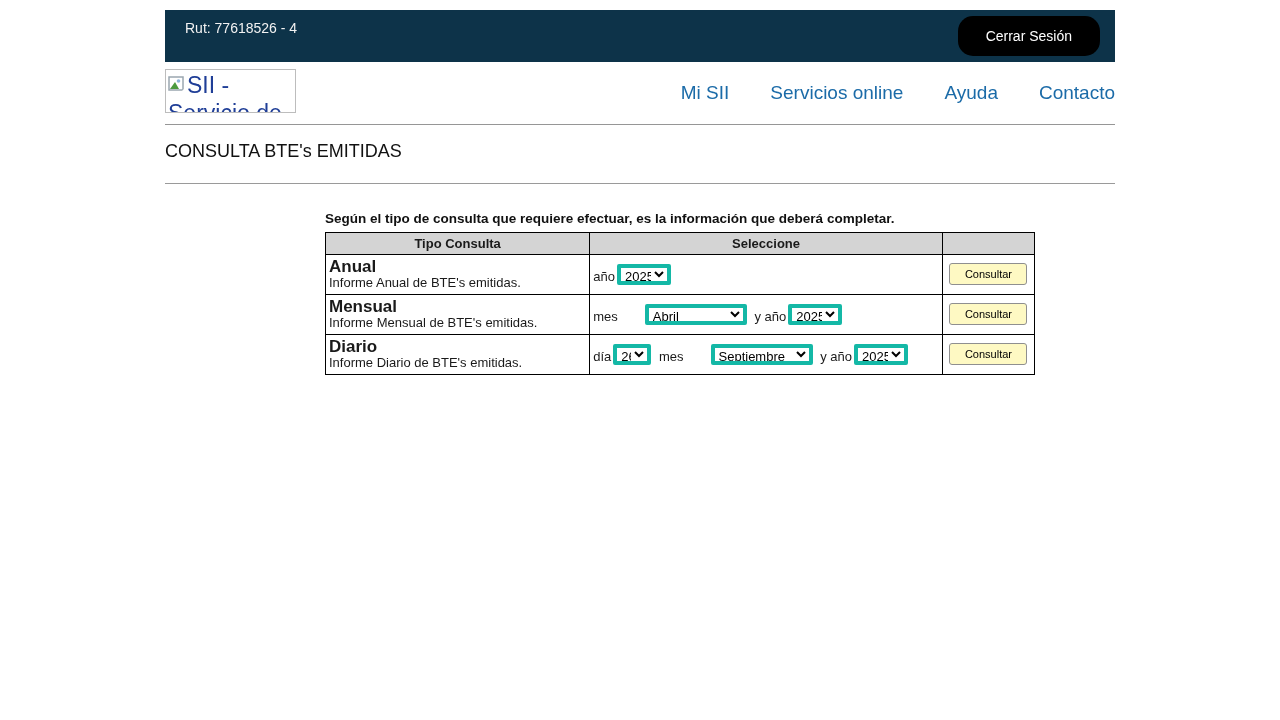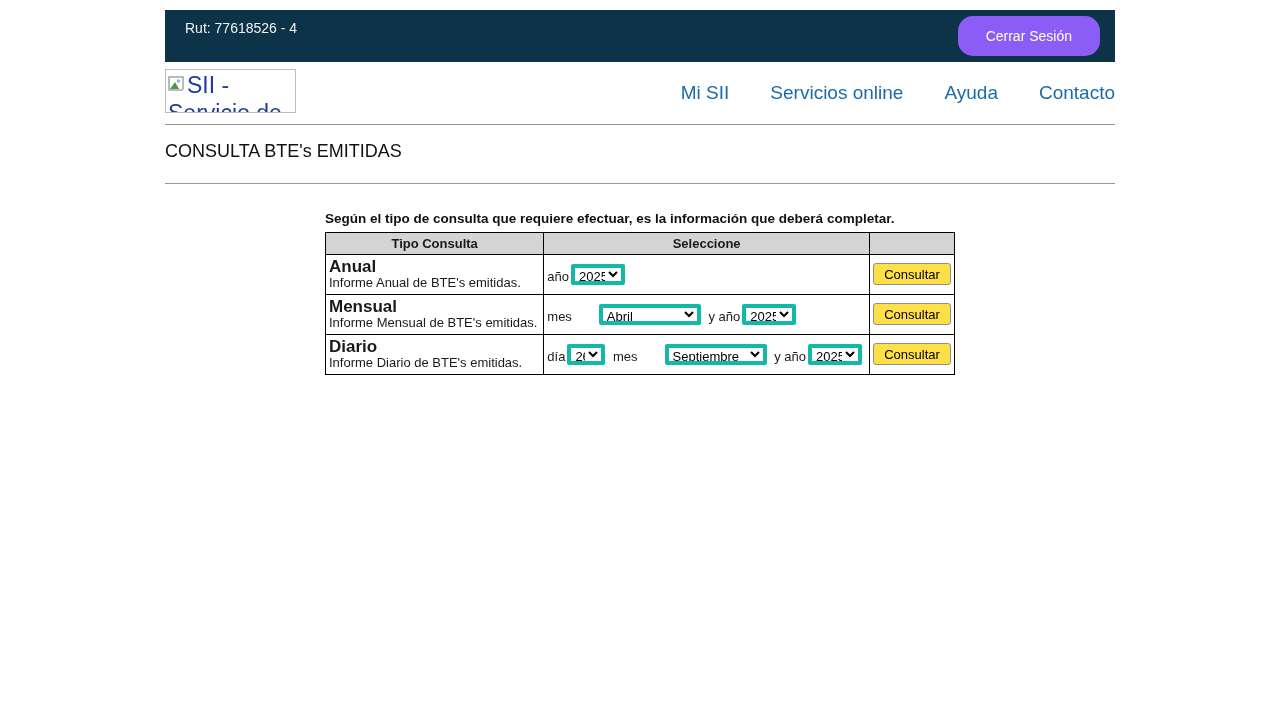--- a/index.html
+++ b/index.html
@@ -5,21 +5,21 @@
   * { box-sizing: border-box; margin: 0; padding: 0; }
   html, body { width: 1280px; height: 720px; background: #ffffff;
     font-family: "Liberation Sans", sans-serif; color: #1a1a1a; overflow: hidden; }
   .container { width: 950px; margin: 0 auto; }
 
   
   .topbar { margin-top: 10px; height: 52px; background: #0d3349;
     display: flex; align-items: center; justify-content: space-between;
     padding: 0 15px 0 20px; }
   .rut-text { color: #f2f2f2; font-size: 14px; align-self: flex-start; margin-top: 10px; }
-  .logout-btn { background: #8b5cf6; color: #ffffff; border: none;
+  .logout-btn { background: #000000; color: #ffffff; border: none;
     border-radius: 15px; height: 40px; padding: 0 28px; font-size: 14px;
     font-family: "Liberation Sans", sans-serif; cursor: pointer; }
 
   
   .header { height: 63px; border-bottom: 1px solid #969696;
     display: flex; align-items: center; justify-content: flex-end; position: relative; }
   .logo-box { position: absolute; left: 0; top: 7px; width: 131px; height: 44px;
     border: 1px solid #bdbdbd; overflow: hidden; padding: 1px 2px;
     color: #1f3e97; font-size: 23px; line-height: 28px; text-decoration: none;
     cursor: pointer; }
@@ -31,43 +31,43 @@
   
   .page-title { margin-top: 16px; font-size: 18px; font-weight: normal; color: #111; }
   .page-desc { margin-top: 3px; font-size: 13px; line-height: 15.5px;
     text-align: justify; color: #111; }
   hr.sep { margin-top: 21px; border: none; border-top: 1px solid #9a9a9a; height: 0; }
 
   .query-block { margin: 27px 160px 0 160px; }
   .instruction { font-size: 13.5px; font-weight: bold; line-height: 15.5px;
     text-align: justify; color: #111; }
 
-  table.query-table { margin-top: 5px; width: 630px; border-collapse: collapse; }
+  table.query-table { margin-top: 5px; width: 710px; border-collapse: collapse; }
   .query-table th, .query-table td { border: 1px solid #000; font-size: 13px; }
   .query-table th { background: #d4d4d4; height: 22px; font-weight: bold;
     text-align: center; padding: 2px 4px; }
   .query-table td { height: 40px; padding: 3px 3px; vertical-align: middle; }
   .col-tipo { width: 244px; }
   .col-sel  { width: 303px; }
   .col-btn  { width: 83px; }
   .cell-type { line-height: 15px; }
   .cell-type b { font-size: 17px; }
   .cell-select { white-space: nowrap; }
   .cell-select span { margin-right: 2px; }
   .cell-action { text-align: center; }
 
   select { font-family: "Liberation Sans", sans-serif; font-size: 13px;
     height: 21px; border: 4px solid #14b8a6; border-radius: 2px;
     background: #ffffff; color: #000; margin-right: 4px; }
   .sel-year  { width: 54px; }
   .sel-month { width: 102px; margin-left: 25px; }
   .sel-day   { width: 38px; }
 
-  .consultar-btn { font-family: "Liberation Sans", sans-serif; font-size: 13px;
-    color: #000; background: #fde047; border: 1px solid #8f8f8f;
+  .consultar-btn { font-family: "Liberation Sans", sans-serif; font-size: 11px;
+    color: #000; background: #fef9c3; border: 1px solid #8f8f8f;
     border-radius: 3px; height: 22px; width: 78px; cursor: pointer; }
 </style>
 </head>
 <body>
 
 <div class="container">
 
   <div class="topbar">
     <span class="rut-text">Rut: 77618526 - 4</span>
     <button class="logout-btn">Cerrar Sesión</button>

